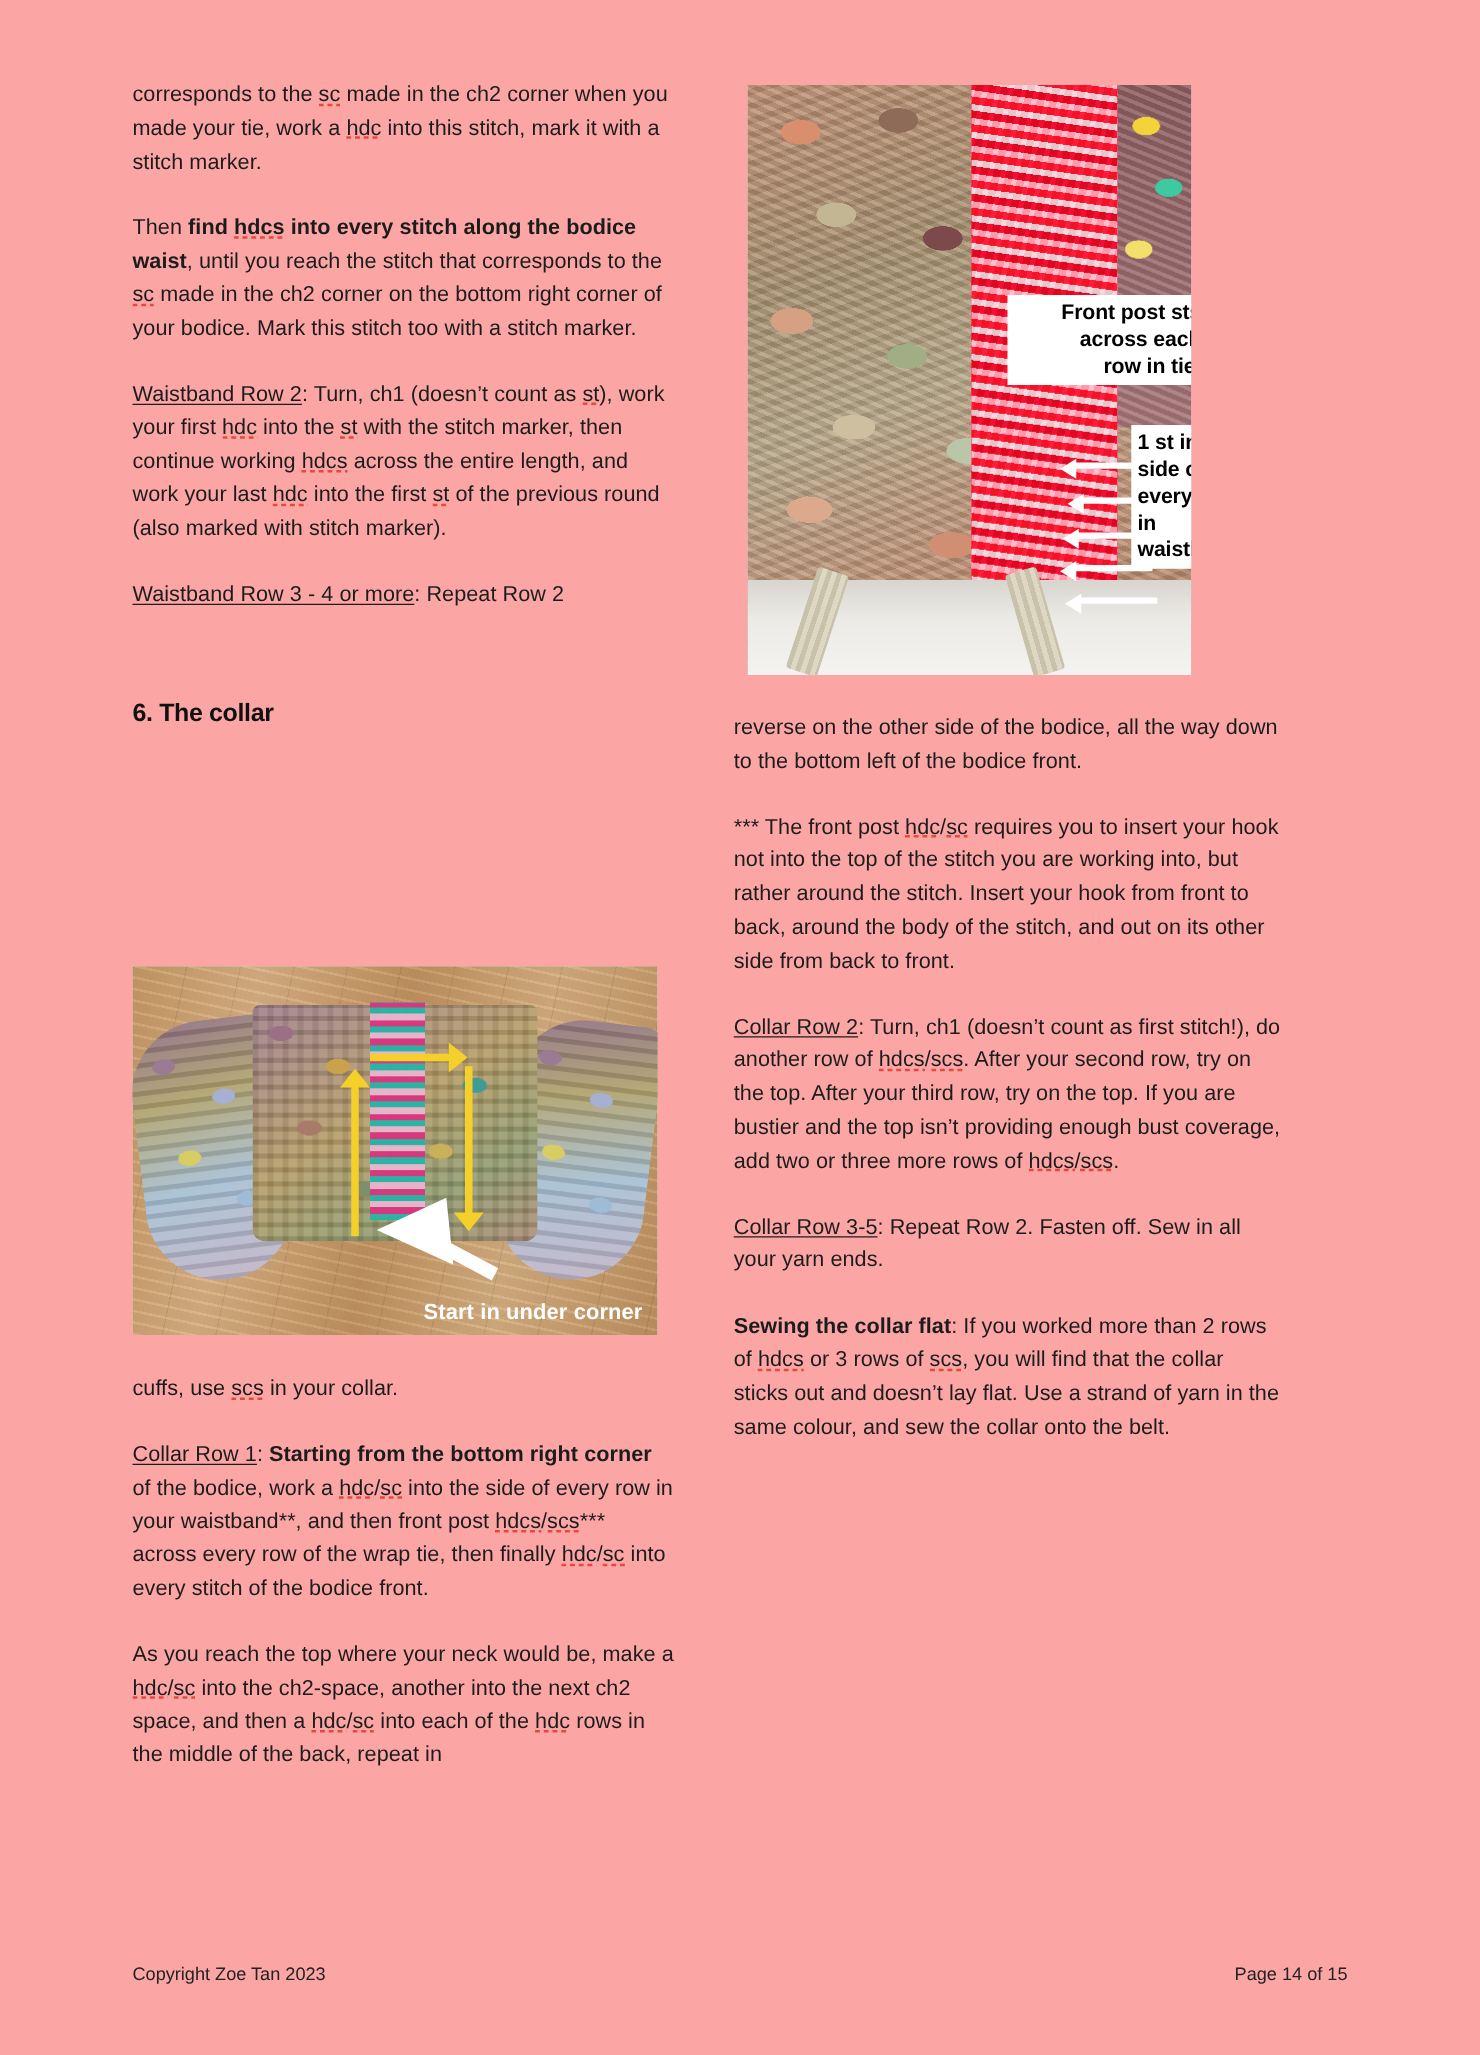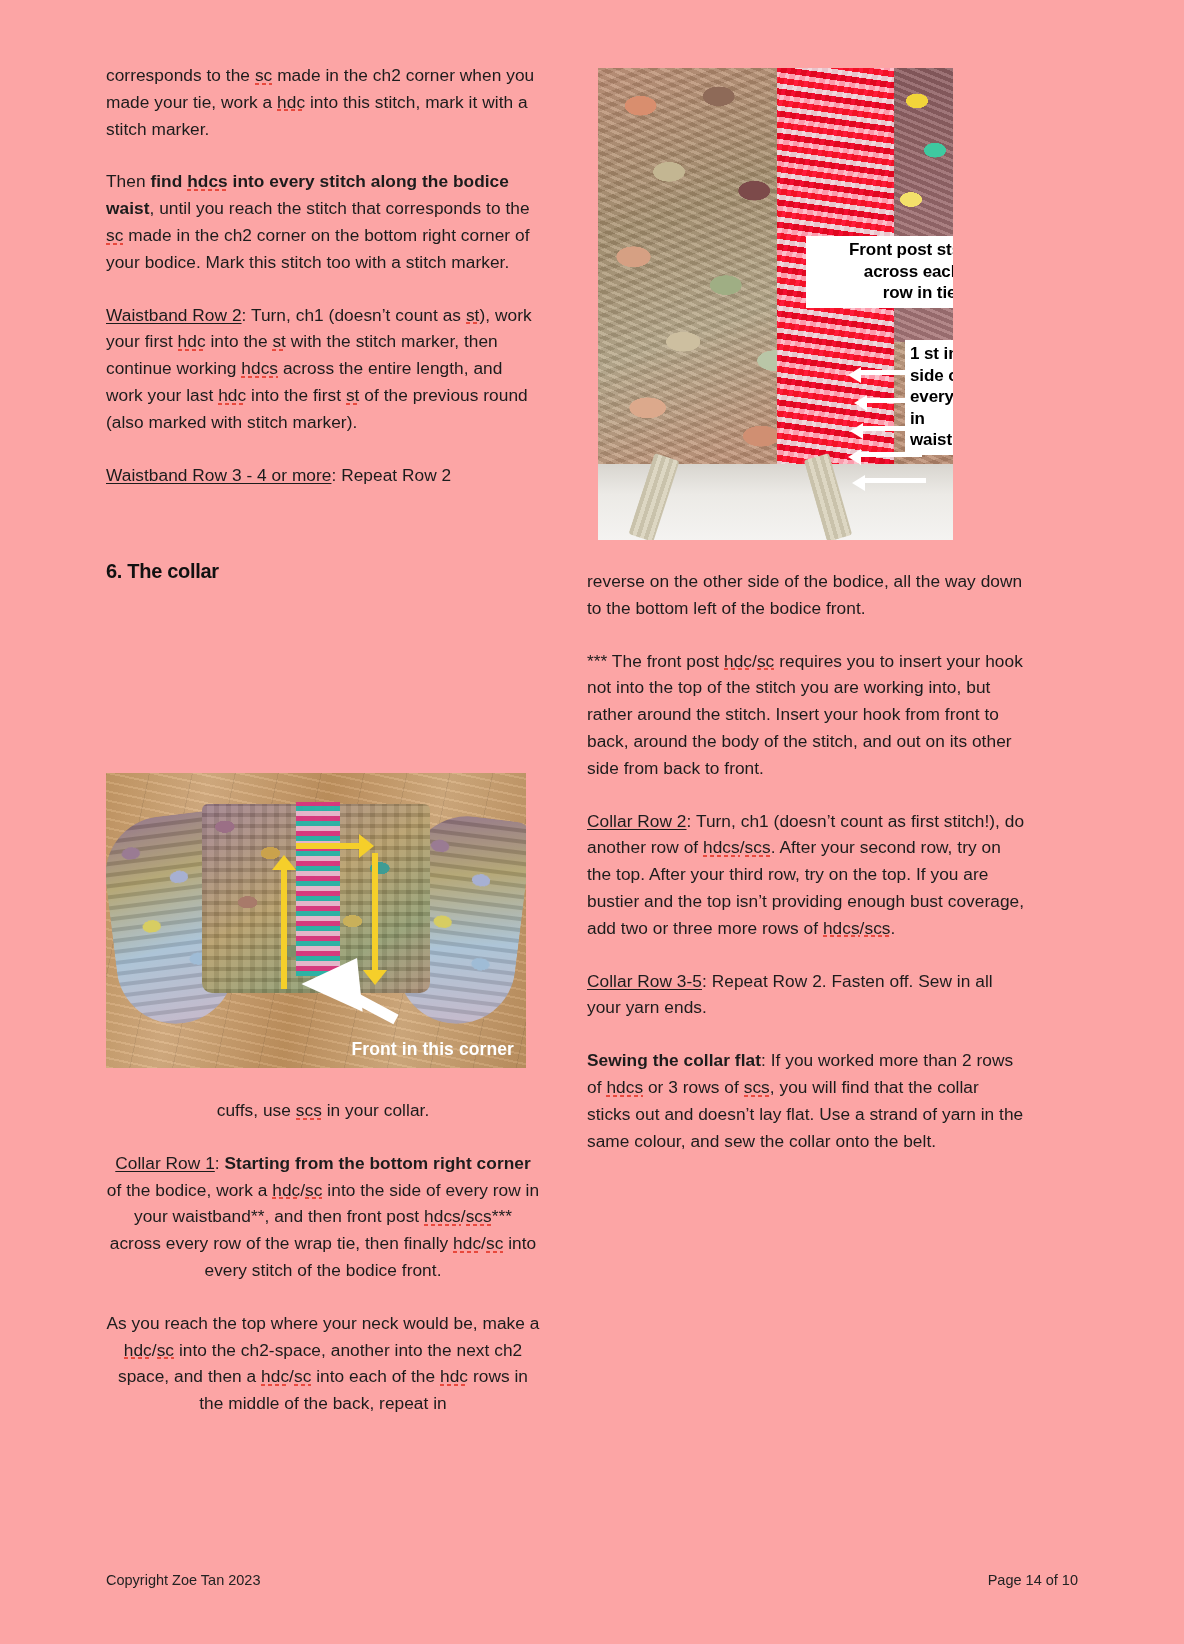--- a/index.html
+++ b/index.html
@@ -350,21 +350,21 @@
   <div class="col-left">
     <p class="body">corresponds to the <span class="sp">sc</span> made in the ch2 corner when you made your tie, work a <span class="sp">hdc</span> into this stitch, mark it with a stitch marker.</p>
     <p class="body">Then <strong>find </strong><strong><span class="sp">hdcs</span></strong><strong> into every stitch along the bodice waist</strong>, until you reach the stitch that corresponds to the <span class="sp">sc</span> made in the ch2 corner on the bottom right corner of your bodice. Mark this stitch too with a stitch marker.</p>
     <p class="body"><span class="u">Waistband Row 2</span>: Turn, ch1 (doesn’t count as <span class="sp">st</span>), work your first <span class="sp">hdc</span> into the <span class="sp">st</span> with the stitch marker, then continue working <span class="sp">hdcs</span> across the entire length, and work your last <span class="sp">hdc</span> into the first <span class="sp">st</span> of the previous round (also marked with stitch marker).</p>
     <p class="body" style="margin-bottom:66px;"><span class="u">Waistband Row 3 - 4 or more</span>: Repeat Row 2</p>
 
     <h2 class="section-title">6. The collar</h2>
 
   </div>
 
-  <div class="col-left" style="top:1097px;text-align:center;">
+  <div class="col-left" style="top:1097px;">
     <p class="body">cuffs, use <span class="sp">scs</span> in your collar.</p>
     <p class="body"><span class="u">Collar Row 1</span>: <strong>Starting from the bottom right corner</strong> of the bodice, work a <span class="sp">hdc</span>/<span class="sp">sc</span> into the side of every row in your waistband**, and then front post <span class="sp">hdcs</span>/<span class="sp">scs</span>*** across every row of the wrap tie, then finally <span class="sp">hdc</span>/<span class="sp">sc</span> into every stitch of the bodice front.</p>
     <p class="body">As you reach the top where your neck would be, make a <span class="sp">hdc</span>/<span class="sp">sc</span> into the ch2-space, another into the next ch2 space, and then a <span class="sp">hdc</span>/<span class="sp">sc</span> into each of the <span class="sp">hdc</span> rows in the middle of the back, repeat in</p>
   </div>
 
   <div class="col-right" style="top:568px;">
     <p class="body">reverse on the other side of the bodice, all the way down to the bottom left of the bodice front.</p>
     <p class="body">*** The front post <span class="sp">hdc</span>/<span class="sp">sc</span> requires you to insert your hook not into the top of the stitch you are working into, but rather around the stitch. Insert your hook from front to back, around the body of the stitch, and out on its other side from back to front.</p>
     <p class="body"><span class="u">Collar Row 2</span>: Turn, ch1 (doesn’t count as first stitch!), do another row of <span class="sp">hdcs</span>/<span class="sp">scs</span>. After your second row, try on the top. After your third row, try on the top. If you are bustier and the top isn’t providing enough bust coverage, add two or three more rows of <span class="sp">hdcs</span>/<span class="sp">scs</span>.</p>
     <p class="body"><span class="u">Collar Row 3-5</span>: Repeat Row 2. Fasten off. Sew in all your yarn ends.</p>
@@ -420,21 +420,21 @@
       </div>
     <div class="arrow-y v down" style="left:266px; top:80px; height:118px;">
         <span class="head"></span>
       </div>
 
     <div class="big-white-arrow">
       <span class="shaft"></span>
       <span class="head"></span>
     </div>
 
-    <div class="fig-caption">Front in this corner</div>
+    <div class="fig-caption">Start in under corner</div>
   </div>
 
   <div class="footer">
     <span>Copyright Zoe Tan 2023</span>
-    <span>Page 14 of 10</span>
+    <span>Page 14 of 15</span>
   </div>
 
 </div>
 
 </body></html>

